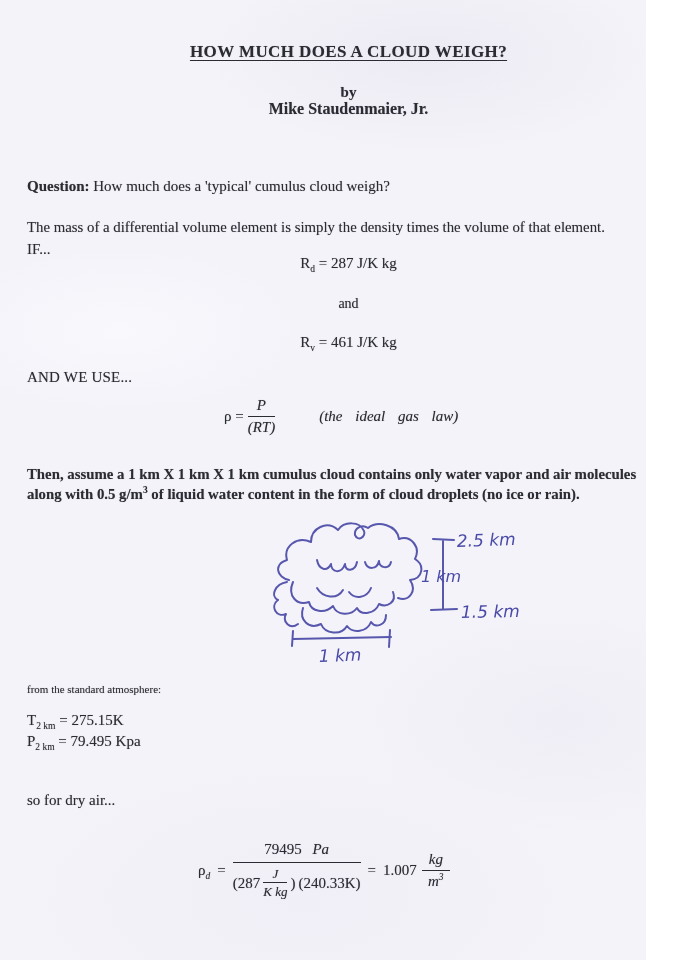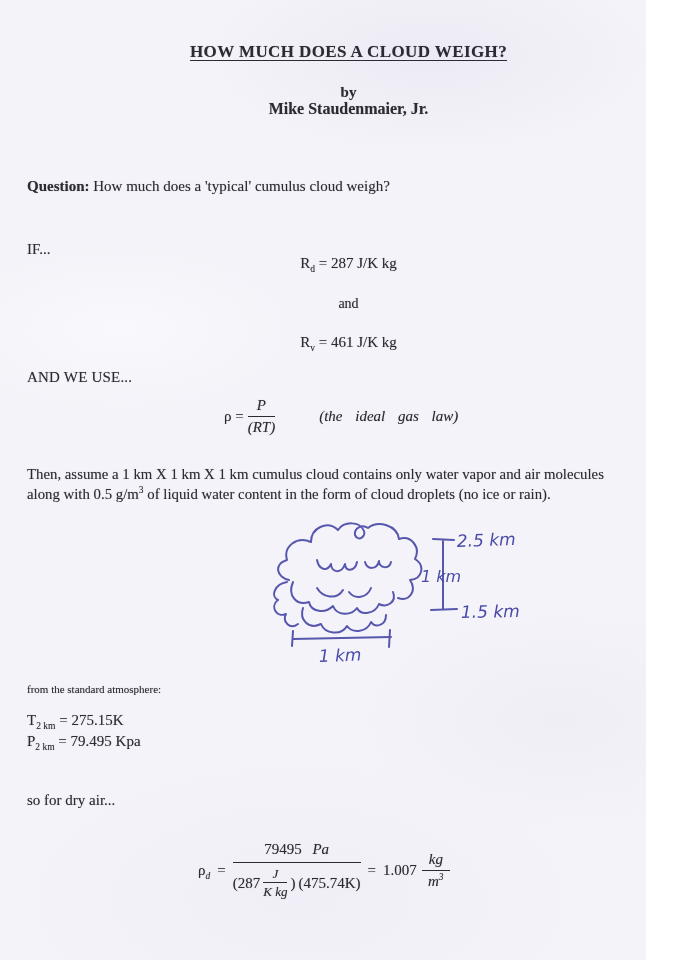--- a/index.html
+++ b/index.html
@@ -40,21 +40,21 @@
   .and-word{ top:296px; font-size:14px; }
   .rv-eq{ top:334px; font-size:15px; }
   .and-we-use{ top:369px; font-size:15px; letter-spacing:0.2px; }
 
   .gas-row{ top:396px; left:224px; display:flex; align-items:center; font-size:15px; }
   .frac{ display:inline-block; vertical-align:middle; text-align:center; line-height:1.25; }
   .frac .fnum{ display:block; border-bottom:1.3px solid #2b2b33; padding:0 7px 1px; }
   .frac .fden{ display:block; padding-top:1px; }
   .gas-note{ margin-left:44px; font-style:italic; word-spacing:9px; }
 
-  .then-para{ top:465px; line-height:19.5px; font-size:14.8px; }
+  .then-para{ top:465px; line-height:19.5px; font-size:14.8px;font-weight:bold; }
 
   .diagram{ top:518px; left:265px; }
 
   .std-atm{ top:683px; font-size:11px; }
   .t-line{ top:712px; font-size:15px; }
   .p-line{ top:733px; font-size:15px; }
   .dry-air{ top:792px; font-size:15px; }
 
   .final-eq{ top:840px; left:198px; display:flex; align-items:center; font-size:15px; }
   .final-eq .gap{ margin:0 7px; }
@@ -68,20 +68,21 @@
 <body>
 
 <div id="page" style="background-color: rgb(244, 243, 249); color: rgb(43, 43, 51);">
 
   <div class="abs center title txt">HOW MUCH DOES A CLOUD WEIGH?</div>
   <div class="abs center byline txt">by</div>
   <div class="abs center author txt">Mike Staudenmaier, Jr.</div>
 
   <div class="abs lm question nowrap txt"><span class="b">Question:</span><span> How much does a 'typical' cumulus cloud weigh?</span></div>
 
+  <div class="abs lm mass nowrap fs148 txt">The mass of a differential volume element is simply the density times the volume of that element.</div>
 
   <div class="abs lm if-label txt">IF...</div>
 
   <div class="abs center rd-eq txt"><span>R</span><sub class="sm">d</sub><span> = 287 J/K kg</span></div>
 
   <div class="abs center and-word txt">and</div>
 
   <div class="abs center rv-eq txt"><span>R</span><sub class="sm">v</sub><span> = 461 J/K kg</span></div>
 
   <div class="abs lm and-we-use txt">AND WE USE...</div>
@@ -154,21 +155,21 @@
     <span class="frac">
       <span class="fnum bignum" style="padding:0 26px 3px;"><span>79495</span> <span class="it">Pa</span></span>
       <span class="fden" style="padding-top:3px;">
         <span class="den-row">
           <span>(287</span>
           <span class="frac sfrac">
             <span class="fnum it">J</span>
             <span class="fden it">K kg</span>
           </span>
           <span>)</span>
-          <span>(475.74K)</span>
+          <span>(240.33K)</span>
         </span>
       </span>
     </span>
     <span class="gap">=</span>
     <span>1.007</span>
     <span class="frac" style="margin-left:5px;">
       <span class="fnum it">kg</span>
       <span class="fden it"><span>m</span><sup class="sm">3</sup></span>
     </span>
   </div>

